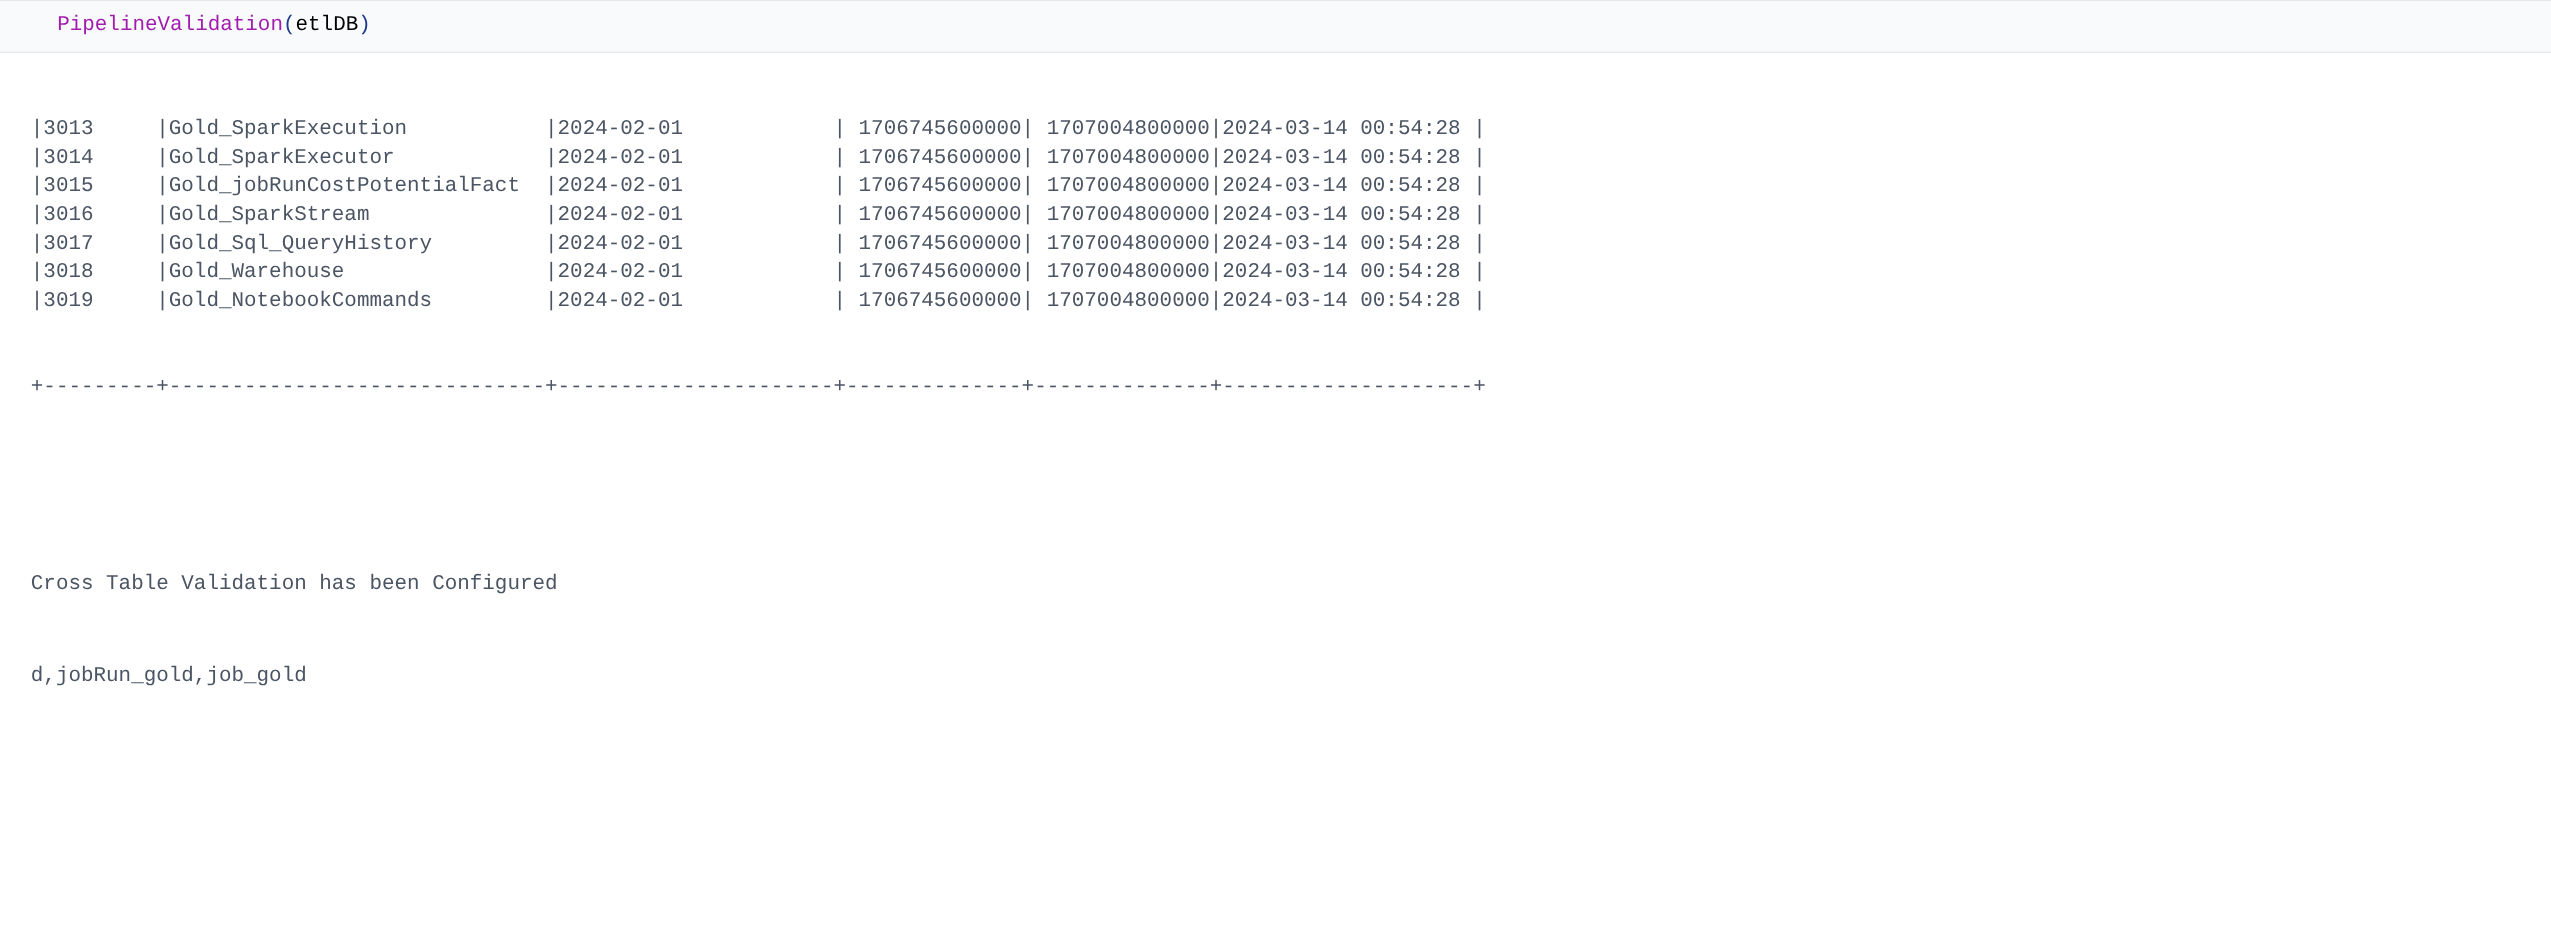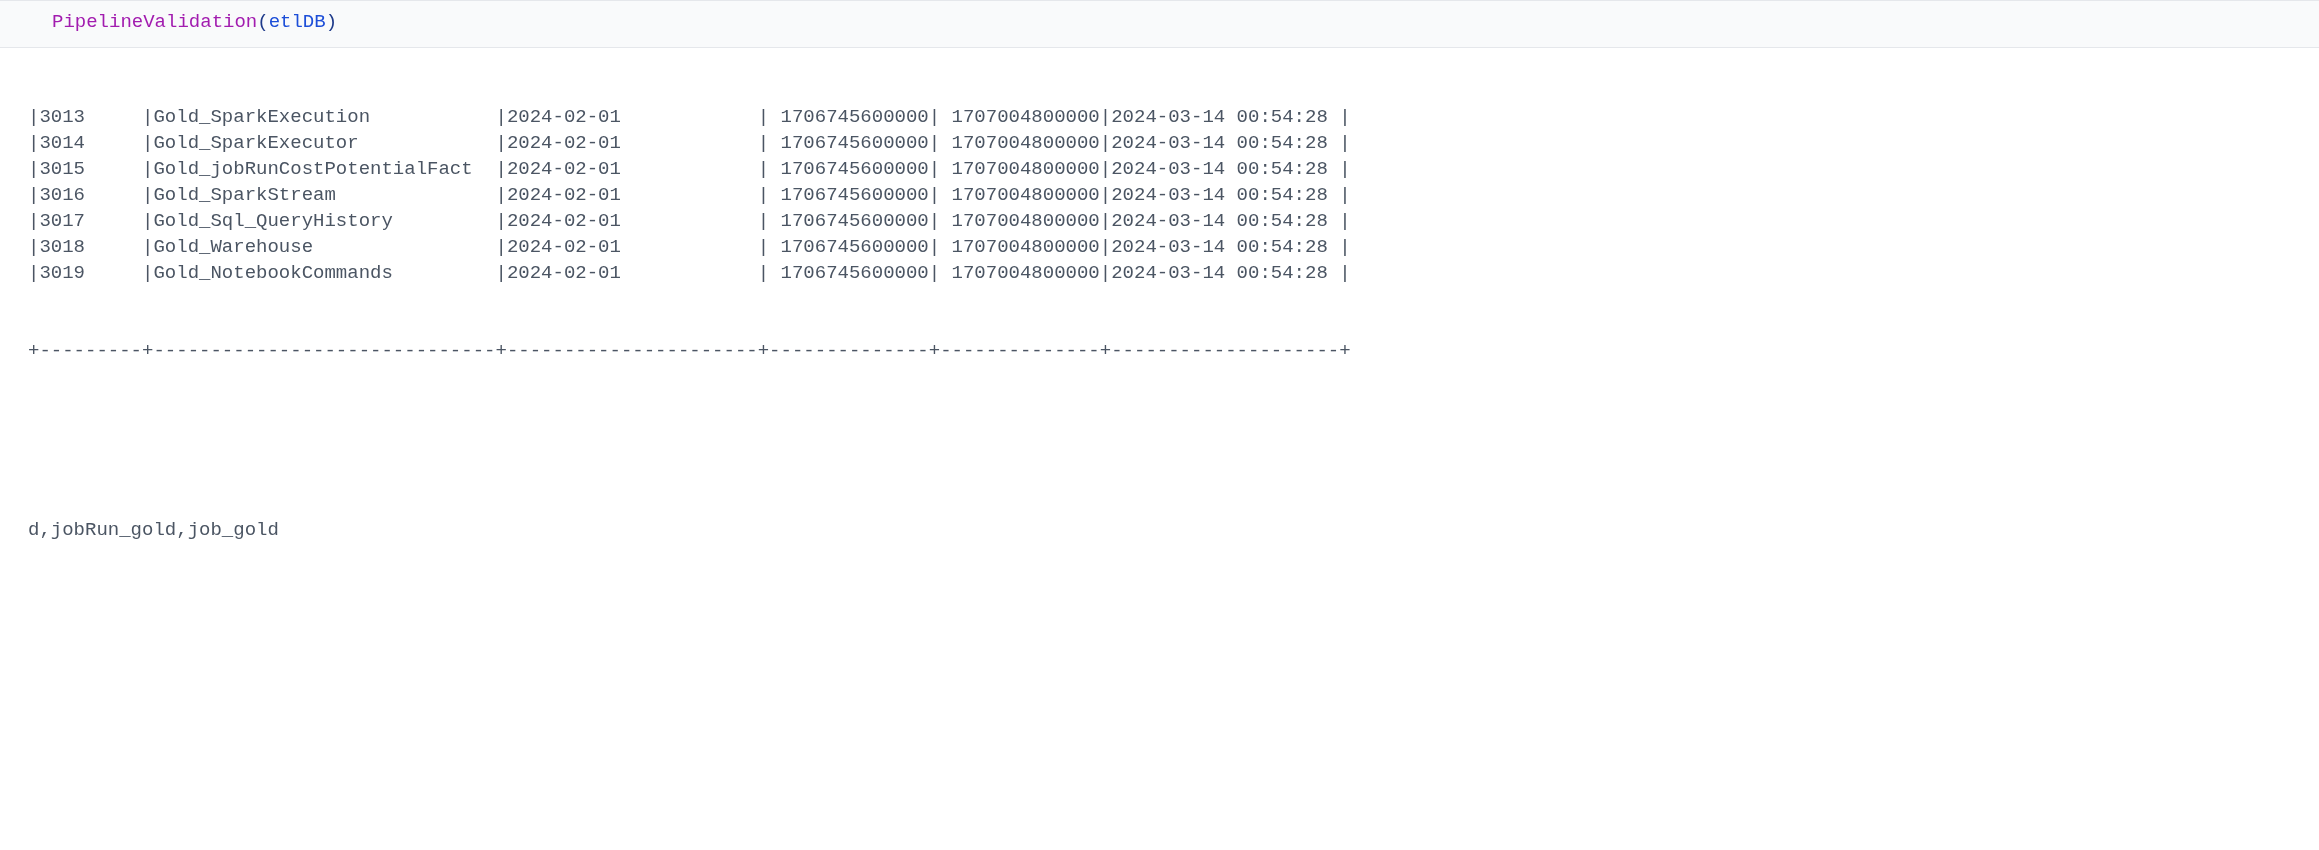--- a/index.html
+++ b/index.html
@@ -19,21 +19,21 @@
     background: #f9fafb;
     border: 1px solid #e5e7eb;
     border-left: none;
     border-right: none;
     padding: 10px 0 14px 52px;
     font-family: "Menlo", "Consolas", "Courier New", monospace;
     font-size: 19px;
   }
   .code-header .fn   { color: #a21caf; } 
   .code-header .par  { color: #1e3a8a; }
-  .code-header .arg  { color: #1d4ed8; }
+  .code-header .arg  { color: #000000; }
   .output {
     padding: 4px 0 0 28px;
     font-family: "Menlo", "Consolas", "Courier New", monospace;
     font-size: 19px;
     line-height: 26px;
     color: #4b5563;
     white-space: pre;
   }
   .output .row { white-space: pre; }
   .msg-block {
@@ -48,20 +48,21 @@
 
   <div class="code-header">
     <span class="fn">PipelineValidation</span><span class="par">(</span><span class="arg">etlDB</span><span class="par">)</span>
   </div>
 
   <div class="output">
     <div id="table-rows"><div class="row">|3013     |Gold_SparkExecution           |2024-02-01            | 1706745600000| 1707004800000|2024-03-14 00:54:28 |</div><div class="row">|3014     |Gold_SparkExecutor            |2024-02-01            | 1706745600000| 1707004800000|2024-03-14 00:54:28 |</div><div class="row">|3015     |Gold_jobRunCostPotentialFact  |2024-02-01            | 1706745600000| 1707004800000|2024-03-14 00:54:28 |</div><div class="row">|3016     |Gold_SparkStream              |2024-02-01            | 1706745600000| 1707004800000|2024-03-14 00:54:28 |</div><div class="row">|3017     |Gold_Sql_QueryHistory         |2024-02-01            | 1706745600000| 1707004800000|2024-03-14 00:54:28 |</div><div class="row">|3018     |Gold_Warehouse                |2024-02-01            | 1706745600000| 1707004800000|2024-03-14 00:54:28 |</div><div class="row">|3019     |Gold_NotebookCommands         |2024-02-01            | 1706745600000| 1707004800000|2024-03-14 00:54:28 |</div></div>
     <div class="row" id="sep-row">+---------+------------------------------+----------------------+--------------+--------------+--------------------+</div>
 
     <div class="msg-block">
+      <div class="msg">Cross Table Validation has been Configured</div>
       <div class="msg">d,jobRun_gold,job_gold</div>
       
       
       
     </div>
   </div>
 
 </div>
 
 </body></html>

